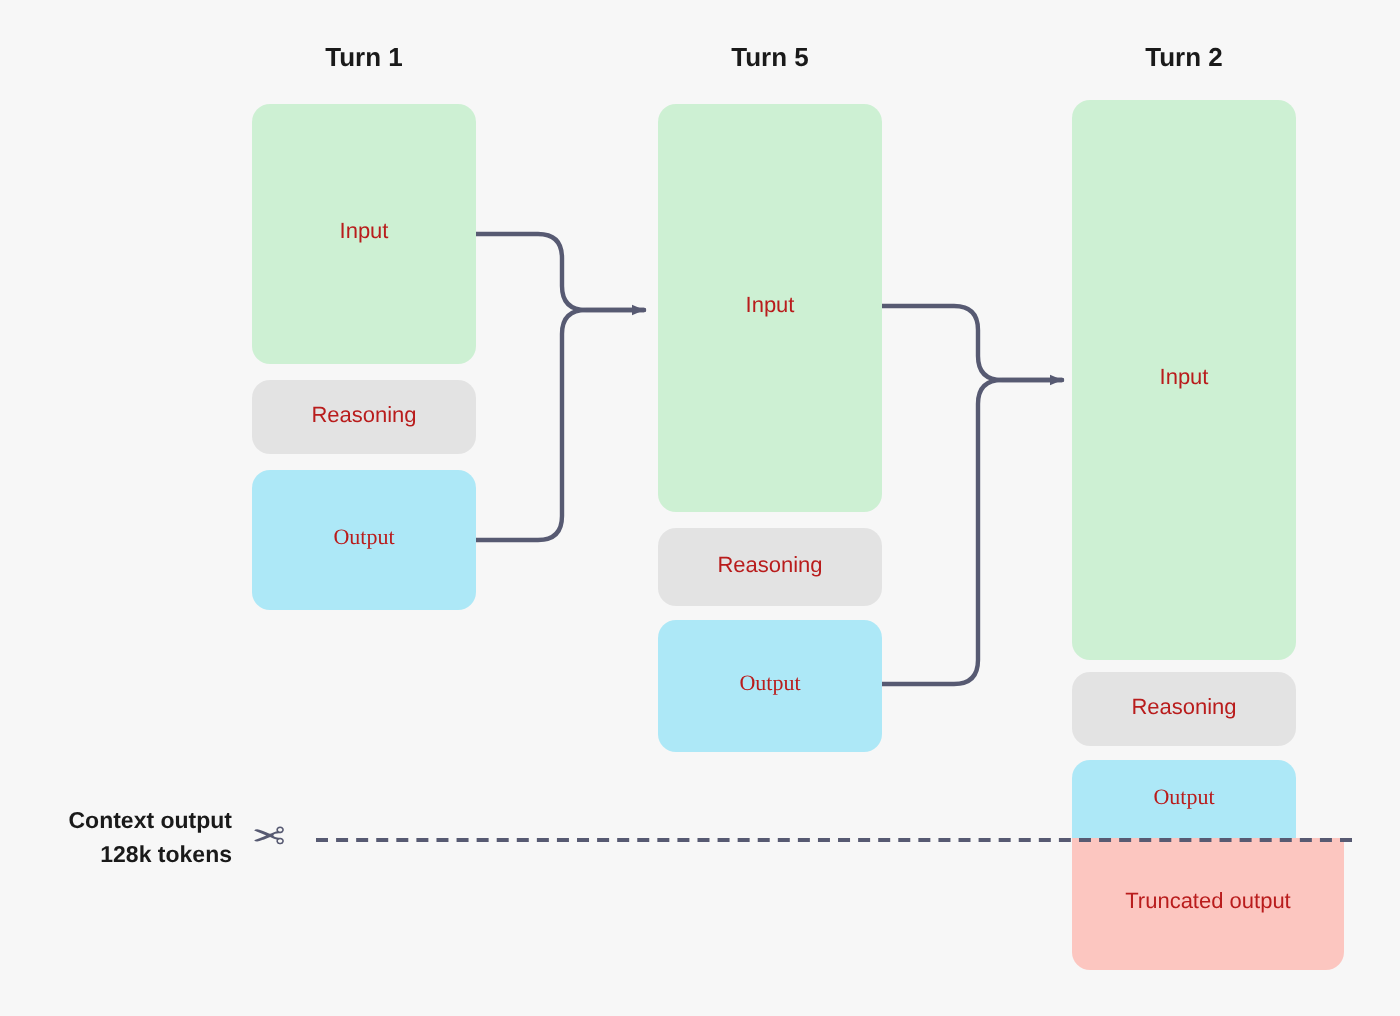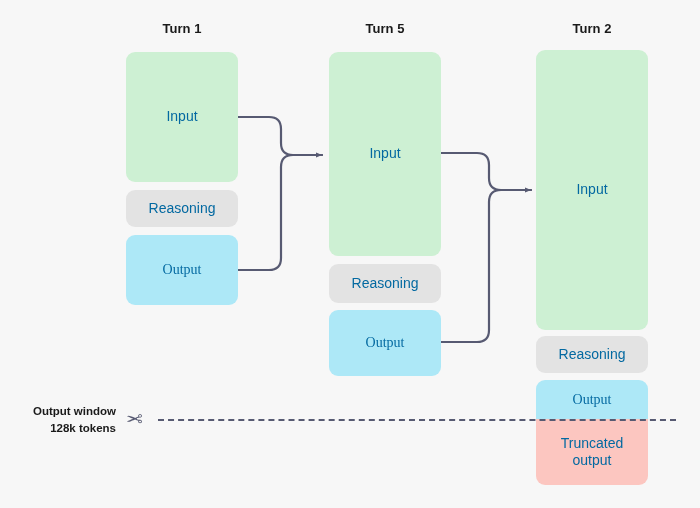--- a/index.html
+++ b/index.html
@@ -27,22 +27,22 @@
     text-align: center;
     white-space: nowrap;
   }
   .block {
     position: absolute;
     box-sizing: border-box;
     border-radius: 9px;
     display: flex;
     align-items: center;
     justify-content: center;
-    font-size: 14px;
-    color: #0369a1;
+    font-size: 11px;
+    color: #b91c1c;
     text-align: center;
     line-height: 1.25;
   }
   .block.input  { background: #cdf0d3; }
   .block.reason { background: #e3e3e3; }
   .block.output { background: #ade8f7; font-family: Liberation Serif, serif; }
   .block.trunc  { background: #fcc6c0; }
 
   
   .block.cut-bottom { border-radius: 9px 9px 0 0; }
@@ -134,26 +134,26 @@
   </div>
 
   <div class="block reason" style="left:536px; top:336px; width:112px; height:37px;">
     <span>Reasoning</span>
   </div>
 
   <div class="block output cut-bottom" style="left:536px; top:380px; width:112px; height:39px;">
     <span>Output</span>
   </div>
 
-  <div class="block trunc cut-top" style="left:536px; top:419px; width:112px; height:66px; padding:0 14px;">
+  <div class="block trunc cut-top" style="left:536px; top:419px; width:136px; height:66px; padding:0 14px;">
     <span>Truncated output</span>
   </div>
 
   <div class="ctx-label" style="left:0px; top:403px; width:116px;">
-    <div>Output window</div>
+    <div>Context output</div>
     <div class="sub">128k tokens</div>
   </div>
 
   <div class="scissors" style="left:126px; top:409px;">✂</div>
 
   <div class="ctx-line" style="left:158px; top:419px; width:518px;"></div>
 
 </div>
 
 </body></html>

